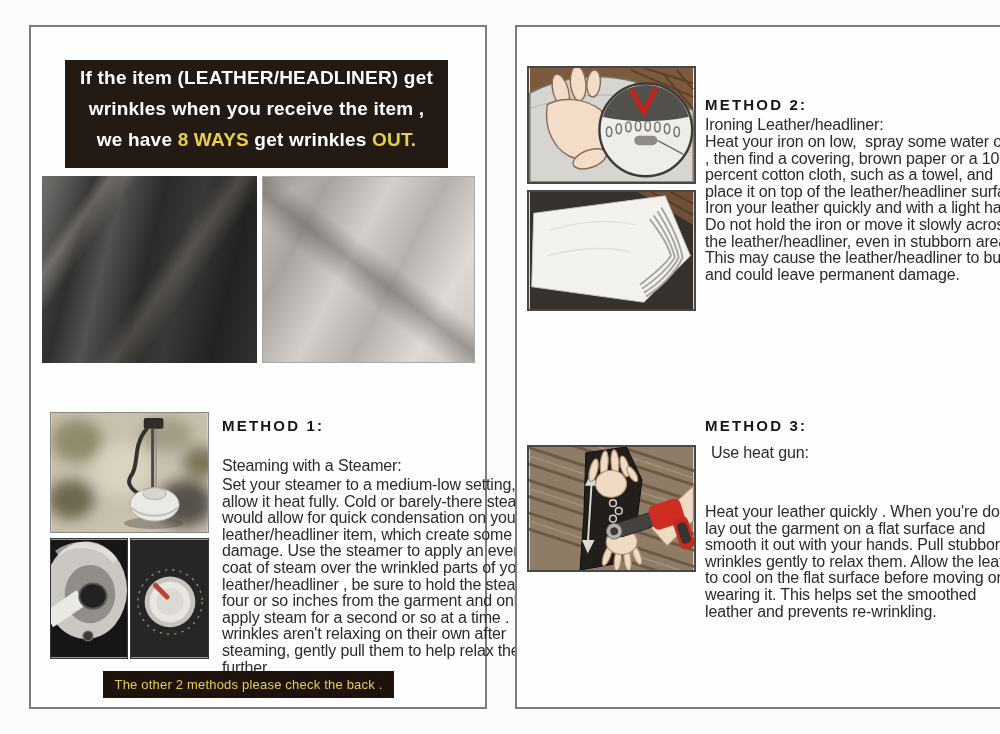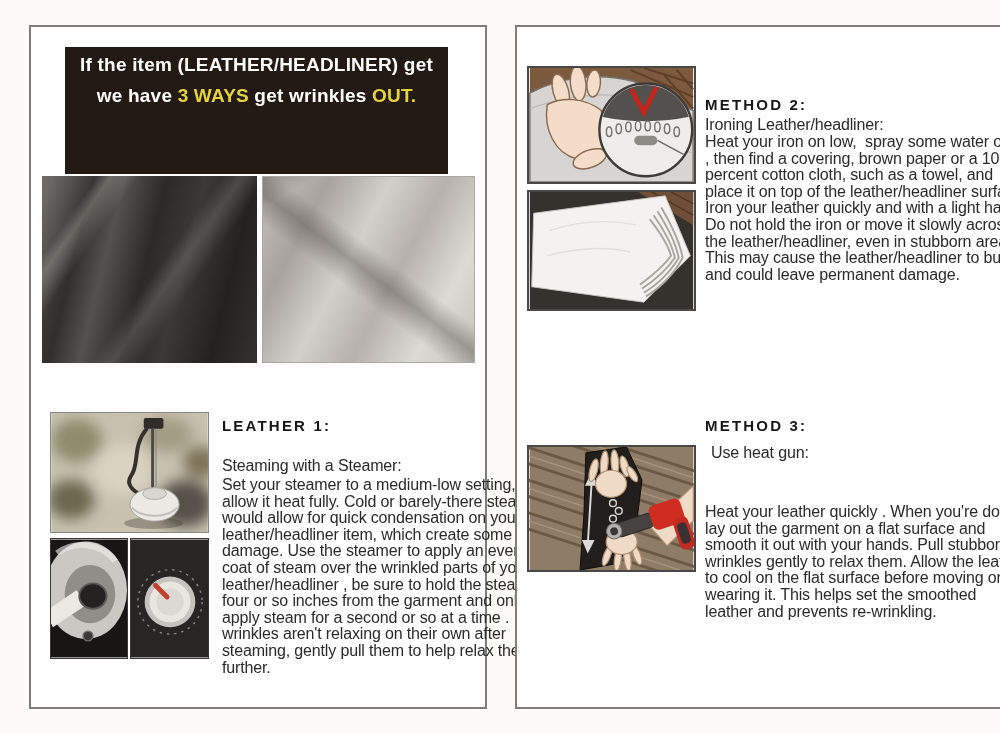--- a/index.html
+++ b/index.html
@@ -12,21 +12,21 @@
   .panel {
     position:absolute; background:#fffefe;
     border:2px solid #7f7d7b; box-sizing:border-box;
   }
   #panel-left  { left:29px;  top:25px; width:458px; height:684px; }
   #panel-right { left:515px; top:25px; width:546px; height:684px; }
   .abs { position:absolute; }
 
   
   .banner {
-    left:34px; top:20px; width:383px; height:127px;
+    left:34px; top:33px; width:383px; height:108px;
     background:#241a14; color:#ffffff;
     font-size:19px; font-weight:bold; text-align:center;
     line-height:31px; box-sizing:border-box; padding-top:2px;
     letter-spacing:0.2px;
   }
   .banner .hl { color:#e5d23f; }
 
   
   .photo { box-sizing:border-box; overflow:hidden; }
   #photo-leather-dark {
@@ -83,21 +83,22 @@
 </style>
 </head>
 <body>
 
 <div class="stage">
 
   <div class="panel" id="panel-left">
 
     <div class="abs banner">
       <div>If the item (LEATHER/HEADLINER) get</div>
-      <div><span>we have </span><span class="hl">3 WAYS</span><span> get wrinkles </span><span class="hl">OUT.</span></div>
+      <div>wrinkles when you receive the item ,</div>
+      <div><span>we have </span><span class="hl">8 WAYS</span><span> get wrinkles </span><span class="hl">OUT.</span></div>
     </div>
 
     <div class="abs photo" id="photo-leather-dark"></div>
     <div class="abs photo" id="photo-leather-gray"></div>
 
     <div class="abs photo" id="photo-steamer">
       <svg viewBox="0 0 159 121">
         <defs>
             <filter id="b8" x="-60%" y="-60%" width="220%" height="220%">
               <feGaussianBlur stdDeviation="7"></feGaussianBlur>
@@ -139,35 +140,36 @@
       <svg viewBox="0 0 79 121">
         <rect width="79" height="121" fill="#272624"></rect>
         <circle cx="40" cy="64" r="33" fill="none" stroke="#85827c" stroke-width="1.5" stroke-dasharray="2.5,5"></circle>
         <circle cx="40" cy="64" r="26" fill="#c6c3be"></circle>
         <circle cx="40" cy="64" r="21" fill="#e9e6e1"></circle>
         <circle cx="40" cy="64" r="14" fill="#dcd9d4"></circle>
         <line x1="37" y1="59" x2="25" y2="47" stroke="#c14030" stroke-width="5" stroke-linecap="round"></line>
       </svg>
     </div>
 
-    <div class="abs m-title" id="m1-title">LEATHER 1:</div>
+    <div class="abs m-title" id="m1-title">METHOD 1:</div>
     <div class="abs m-sub" id="m1-sub">Steaming with a Steamer:</div>
     <div class="abs m-body" id="m1-body">Set your steamer to a medium-low setting, and
 allow it heat fully. Cold or barely-there steam
 would allow for quick condensation on your
 leather/headliner item, which create some
 damage. Use the steamer to apply an even
 coat of steam over the wrinkled parts of your
 leather/headliner , be sure to hold the steamer
 four or so inches from the garment and only
 apply steam for a second or so at a time . If the
 wrinkles aren't relaxing on their own after
 steaming, gently pull them to help relax them
 further.</div>
 
+    <div class="abs footer-note">The other 2 methods please check the back .</div>
   </div>
 
   <div class="panel" id="panel-right">
 
     <div class="abs photo" id="illus-iron">
       <svg viewBox="0 0 169 118">
         <rect width="169" height="118" fill="#7c5a3e"></rect>
         <g stroke="#5d3f29" stroke-width="2">
           <line x1="104" y1="2" x2="169" y2="30"></line>
             <line x1="118" y1="0" x2="169" y2="16"></line>

